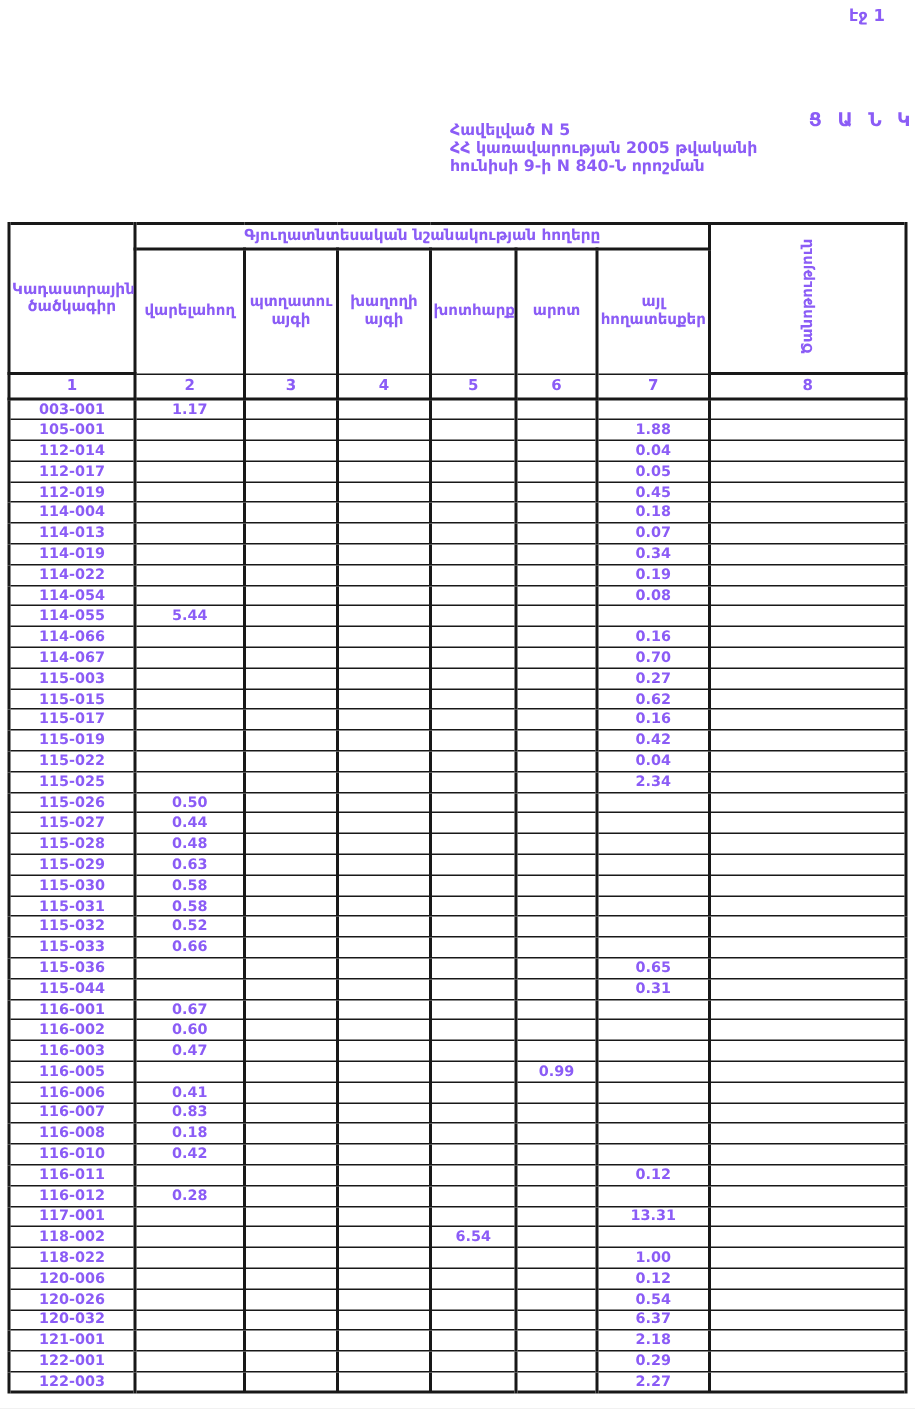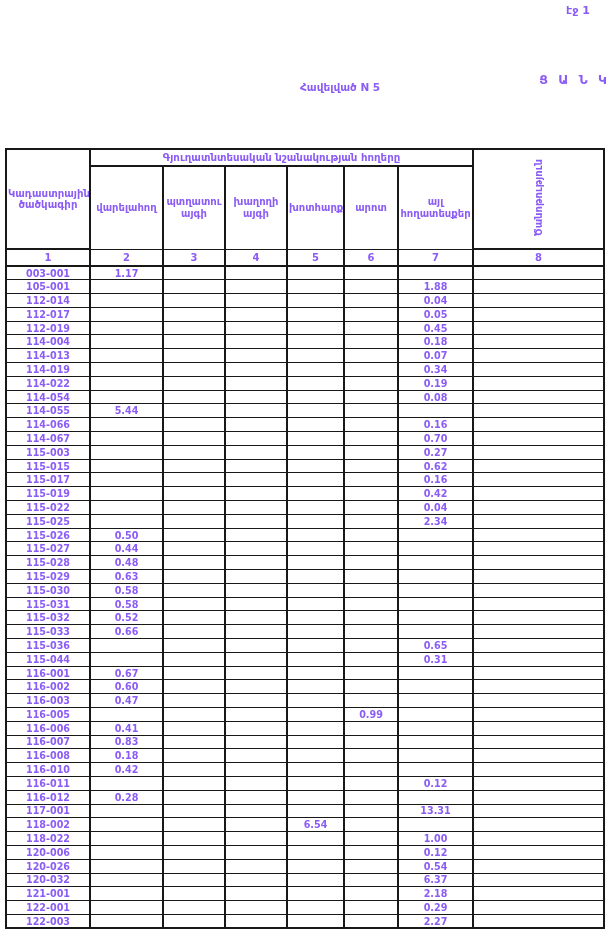--- a/index.html
+++ b/index.html
@@ -92,20 +92,22 @@
 </style>
 </head>
 <body>
 
 <div class="page">
 
   <div class="page-num">էջ 1</div>
 
   <div class="appendix">
     <div>Հավելված N 5</div>
+    <div>ՀՀ կառավարության 2005 թվականի</div>
+    <div>հունիսի 9-ի N 840-Ն որոշման</div>
   </div>
 
   <div class="doc-type">Ց Ա Ն Կ</div>
 
 
   <table class="land-table">
     <colgroup>
       <col style="width:84px">
         <col style="width:73px">
         <col style="width:62px">

